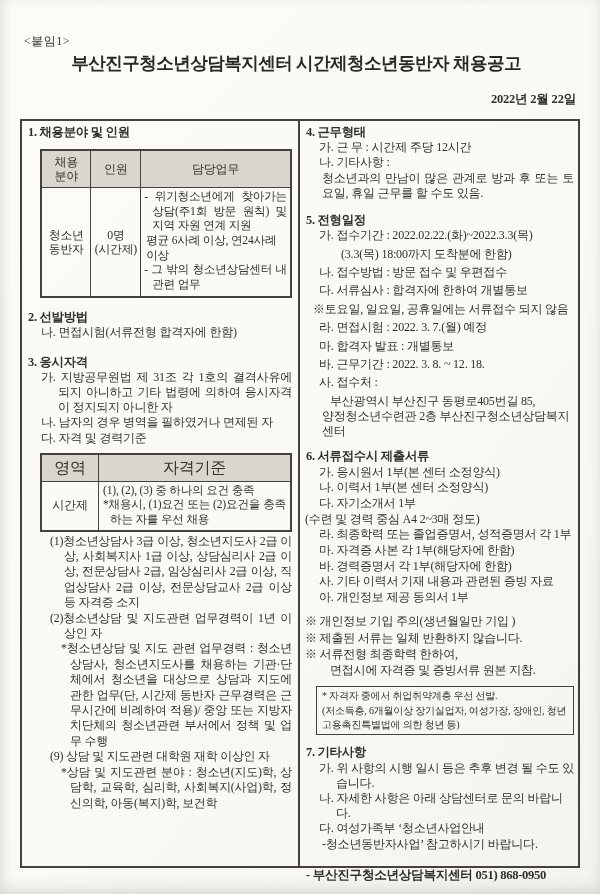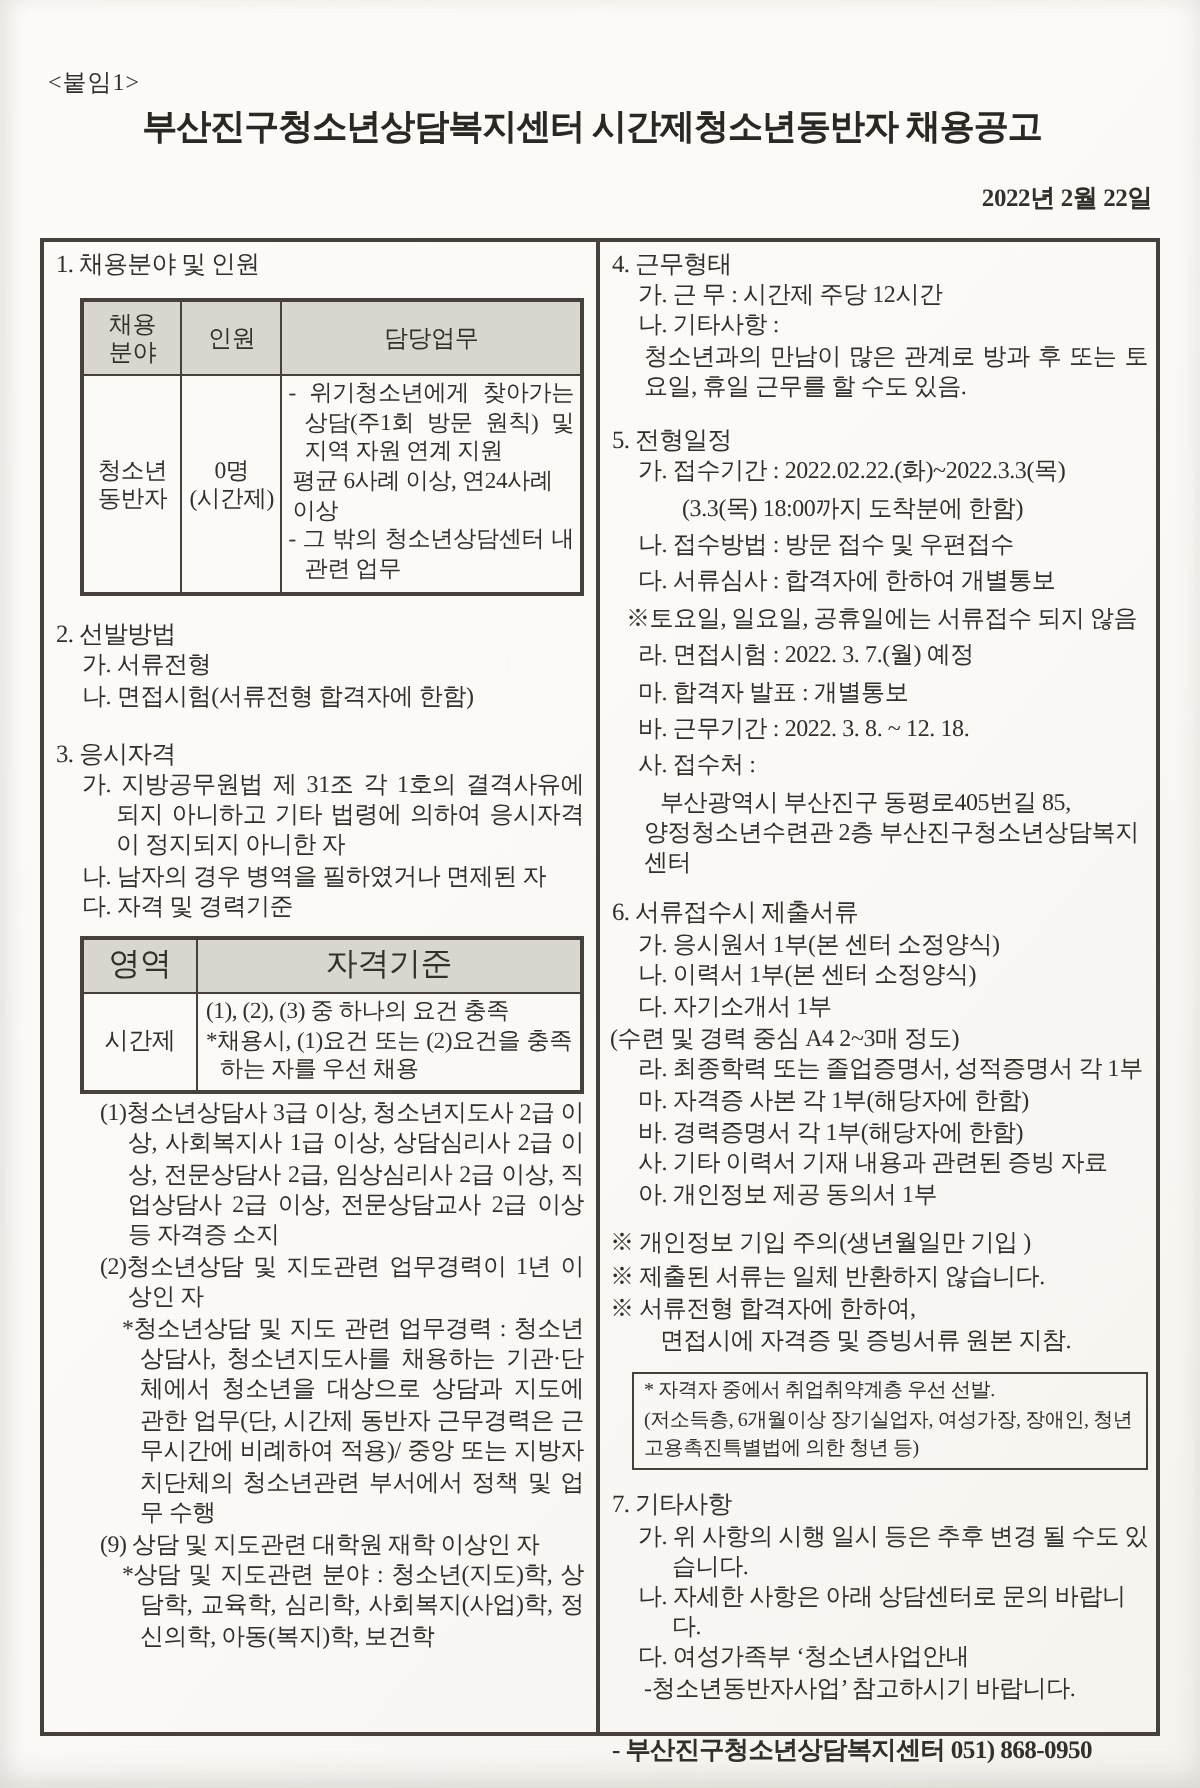--- a/index.html
+++ b/index.html
@@ -13,21 +13,21 @@
   }
   .attach{position:absolute;left:24px;top:34px;font-size:12px;letter-spacing:.5px;}
   .title{position:absolute;left:0;top:56px;width:592px;text-align:center;
     font-size:17.5px;font-weight:700;letter-spacing:-0.5px;color:#2b2723;}
   .date{position:absolute;right:24px;top:92px;font-size:12.5px;font-weight:600;}
   .mainbox{position:absolute;left:20px;top:119px;width:560px;height:749px;
     border:2px solid #46423b;box-sizing:border-box;display:flex;}
   .col{box-sizing:border-box;padding:4px 6px 4px 6px;}
   .col-l{width:281px;border-right:2px solid #46423b;}
   .col-r{flex:1;}
-  .sec-h{font-weight:400;font-size:12.4px;letter-spacing:-0.3px;}
+  .sec-h{font-weight:700;font-size:12.4px;letter-spacing:-0.3px;}
   .it{padding-left:30px;text-indent:-17px;}
   .just{text-align:justify;}
   .cont-1{padding-left:16px;}
   .cont-2{padding-left:52px;}
   .cont-3{padding-left:24px;}
   
   table{border-collapse:collapse;border:2px solid #46423b;margin-left:12px;}
   th,td{border:1.5px solid #46423b;padding:1px 2px;font-weight:400;vertical-align:middle;}
   th{background:#d9d6cf;}
   .pre{white-space:pre-line;margin-left:32px;}
@@ -86,21 +86,20 @@
             <div class="duty-a">- 위기청소년에게 찾아가는 상담(주1회 방문 원칙) 및 지역 자원 연계 지원</div>
             <div class="duty-b">평균 6사례 이상, 연24사례 이상</div>
             <div class="duty-a">- 그 밖의 청소년상담센터 내 관련 업무</div>
           </td>
         </tr>
       </tbody>
         </table>
 
       <div class="gap12"></div>
       <div class="sec-h">2. 선발방법</div>
-      <div class="it">가. 서류전형</div>
       <div class="it">나. 면접시험(서류전형 합격자에 한함)</div>
 
       <div class="gap14"></div>
       <div class="sec-h">3. 응시자격</div>
       <div class="it just">가. 지방공무원법 제 31조 각 1호의 결격사유에 되지 아니하고 기타 법령에 의하여 응시자격이 정지되지 아니한 자</div>
       <div class="it">나. 남자의 경우 병역을 필하였거나 면제된 자</div>
       <div class="it">다. 자격 및 경력기준</div>
 
       <table class="t2">
         <tbody>
@@ -160,21 +159,21 @@
         <div class="it">라. 최종학력 또는 졸업증명서, 성적증명서 각 1부</div>
         <div class="it">마. 자격증 사본 각 1부(해당자에 한함)</div>
         <div class="it">바. 경력증명서 각 1부(해당자에 한함)</div>
         <div class="it">사. 기타 이력서 기재 내용과 관련된 증빙 자료</div>
         <div class="it">아. 개인정보 제공 동의서 1부</div>
       </div>
 
       <div class="notes">
         <div class="it cont-1">※ 개인정보 기입 주의(생년월일만 기입 )</div>
         <div class="it cont-1">※ 제출된 서류는 일체 반환하지 않습니다.</div>
-        <div class="it cont-1">※ 서류전형 합격자에 한하여,</div>
+        <div class="it cont-1">※ 서류전형 최종학력 한하여,</div>
         <div class="cont-3">면접시에 자격증 및 증빙서류 원본 지참.</div>
       </div>
 
       <div class="priority">
         <div>* 자격자 중에서 취업취약계층 우선 선발.</div>
         <div>(저소득층, 6개월이상 장기실업자, 여성가장, 장애인, 청년고용촉진특별법에 의한 청년 등)</div>
       </div>
 
       <div class="gap10"></div>
       <div class="sec-h">7. 기타사항</div>

